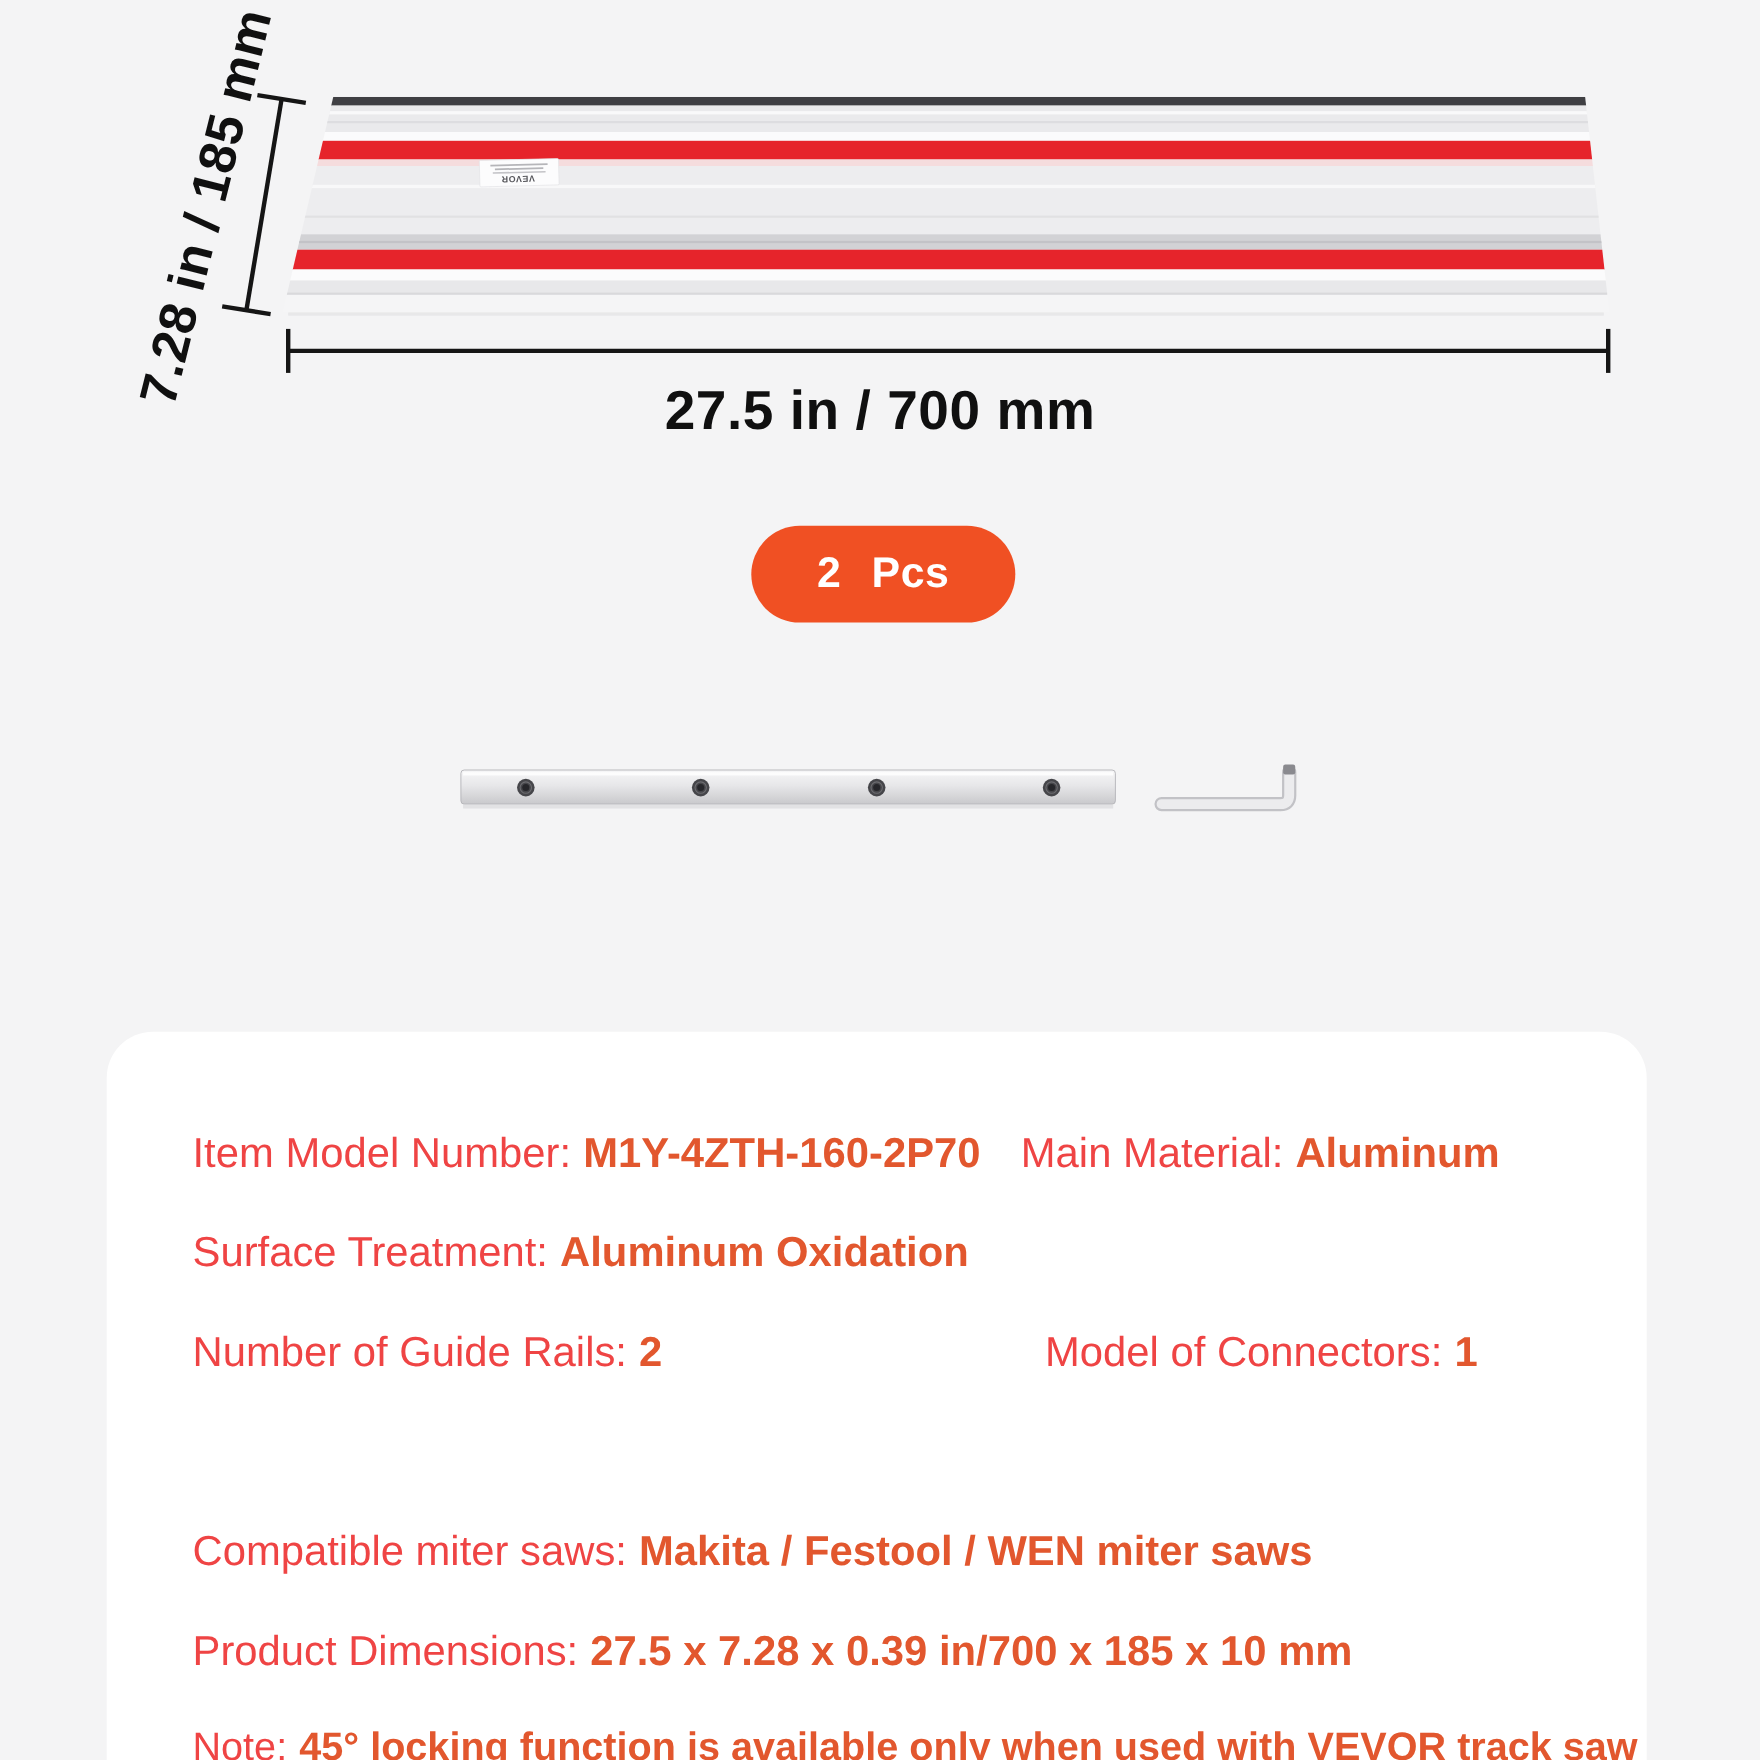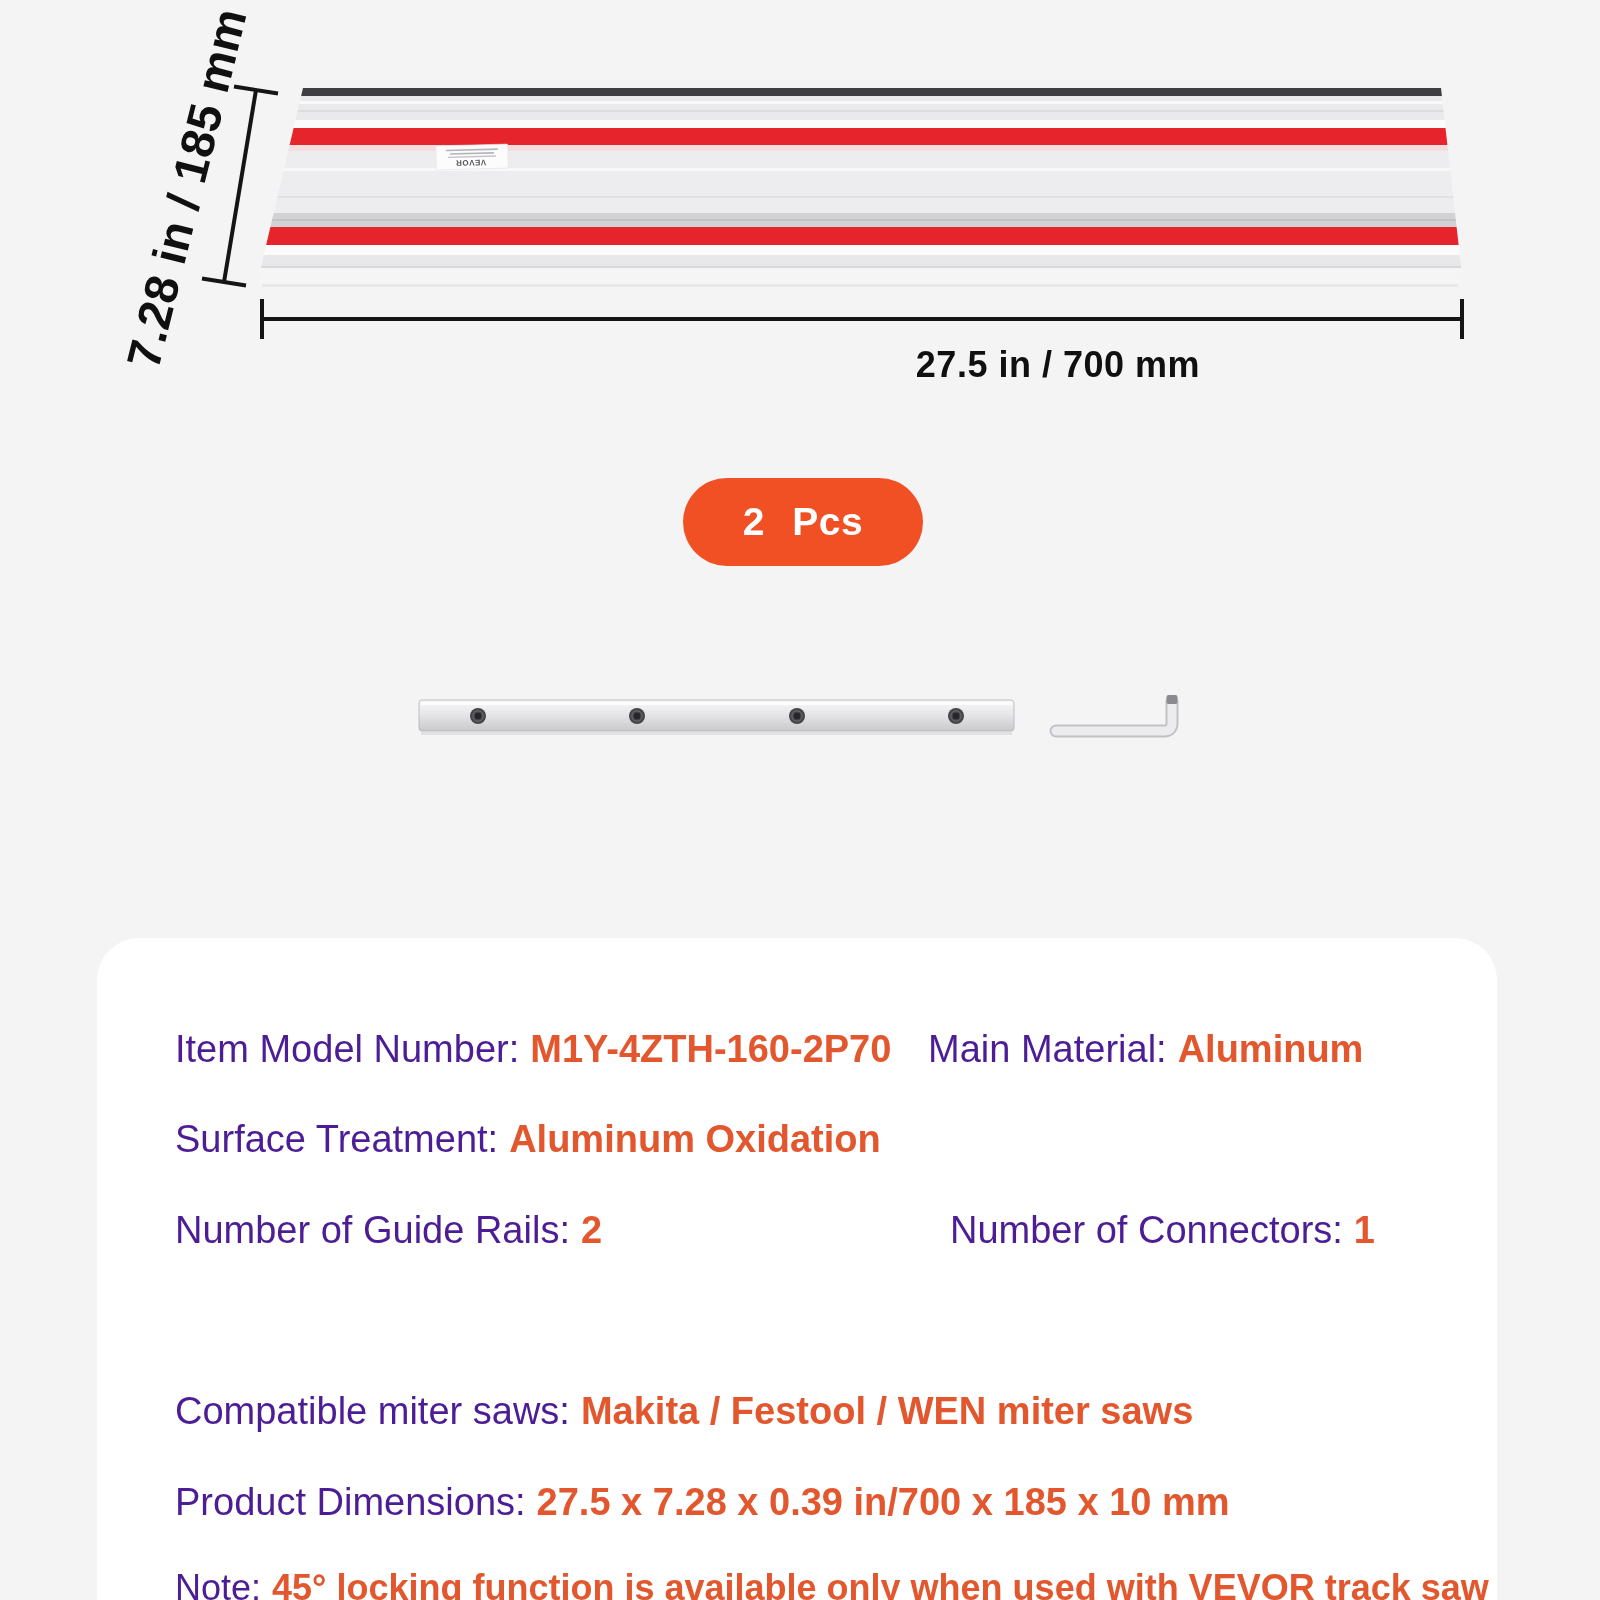--- a/index.html
+++ b/index.html
@@ -18,42 +18,42 @@
 
   .height-label{
     position:absolute;left:-28px;top:160px;width:430px;height:56px;
     transform:rotate(-76deg);
     text-align:center;
     font-size:47px;font-weight:700;color:#101010;
     letter-spacing:0.5px;white-space:nowrap;
   }
   .width-label{
     position:absolute;left:400px;top:344px;width:800px;
-    text-align:right;
-    font-size:36px;font-weight:700;color:#101010;
+    text-align:center;
+    font-size:50px;font-weight:700;color:#101010;
     letter-spacing:0.5px;white-space:nowrap;
   }
   .qty-badge{
     position:absolute;left:683px;top:478px;width:240px;height:88px;
     background:#f05023;border-radius:44px;
     display:flex;align-items:center;justify-content:center;
     color:#ffffff;font-size:39px;font-weight:700;
     word-spacing:16px;letter-spacing:0.5px;
   }
 
   
   .spec-card{
     position:absolute;left:97px;top:938px;width:1400px;height:760px;
     background:#ffffff;border-radius:42px;
   }
   .spec-row{
     position:absolute;height:48px;line-height:48px;
     font-size:38px;color:#161616;white-space:nowrap;
   }
-  .spec-row .k{font-weight:400;color:#4c1d95;margin-right:11px;}
+  .spec-row .k{font-weight:400;color:#ef4444;margin-right:11px;}
   .spec-row .v{font-weight:700;color:#e2572e;}
   .row-note{font-size:36px;}
 </style>
 </head>
 <body>
 
 <div class="stage">
 
   <svg class="illustration-svg" width="1600" height="860" viewBox="0 0 1600 860">
     <defs>
@@ -152,21 +152,21 @@
     </div>
 
     <div class="spec-row" style="left:831px;top:87px">
       <span class="k">Main Material:</span><span class="v">Aluminum</span>
     </div>
 
     <div class="spec-row" style="left:78px;top:268px">
       <span class="k">Number of Guide Rails:</span><span class="v">2</span>
     </div>
     <div class="spec-row" style="left:853px;top:268px">
-      <span class="k">Number of Connectors:</span><span class="v">1</span>
+      <span class="k">Model of Connectors:</span><span class="v">1</span>
     </div>
 
 
     <div class="spec-row" style="left:78px;top:449px">
       <span class="k">Compatible miter saws:</span><span class="v">Makita / Festool / WEN miter saws</span>
     </div>
 
     <div class="spec-row" style="left:78px;top:540px">
       <span class="k">Product Dimensions:</span><span class="v">27.5 x 7.28 x 0.39 in/700 x 185 x 10 mm</span>
     </div>

